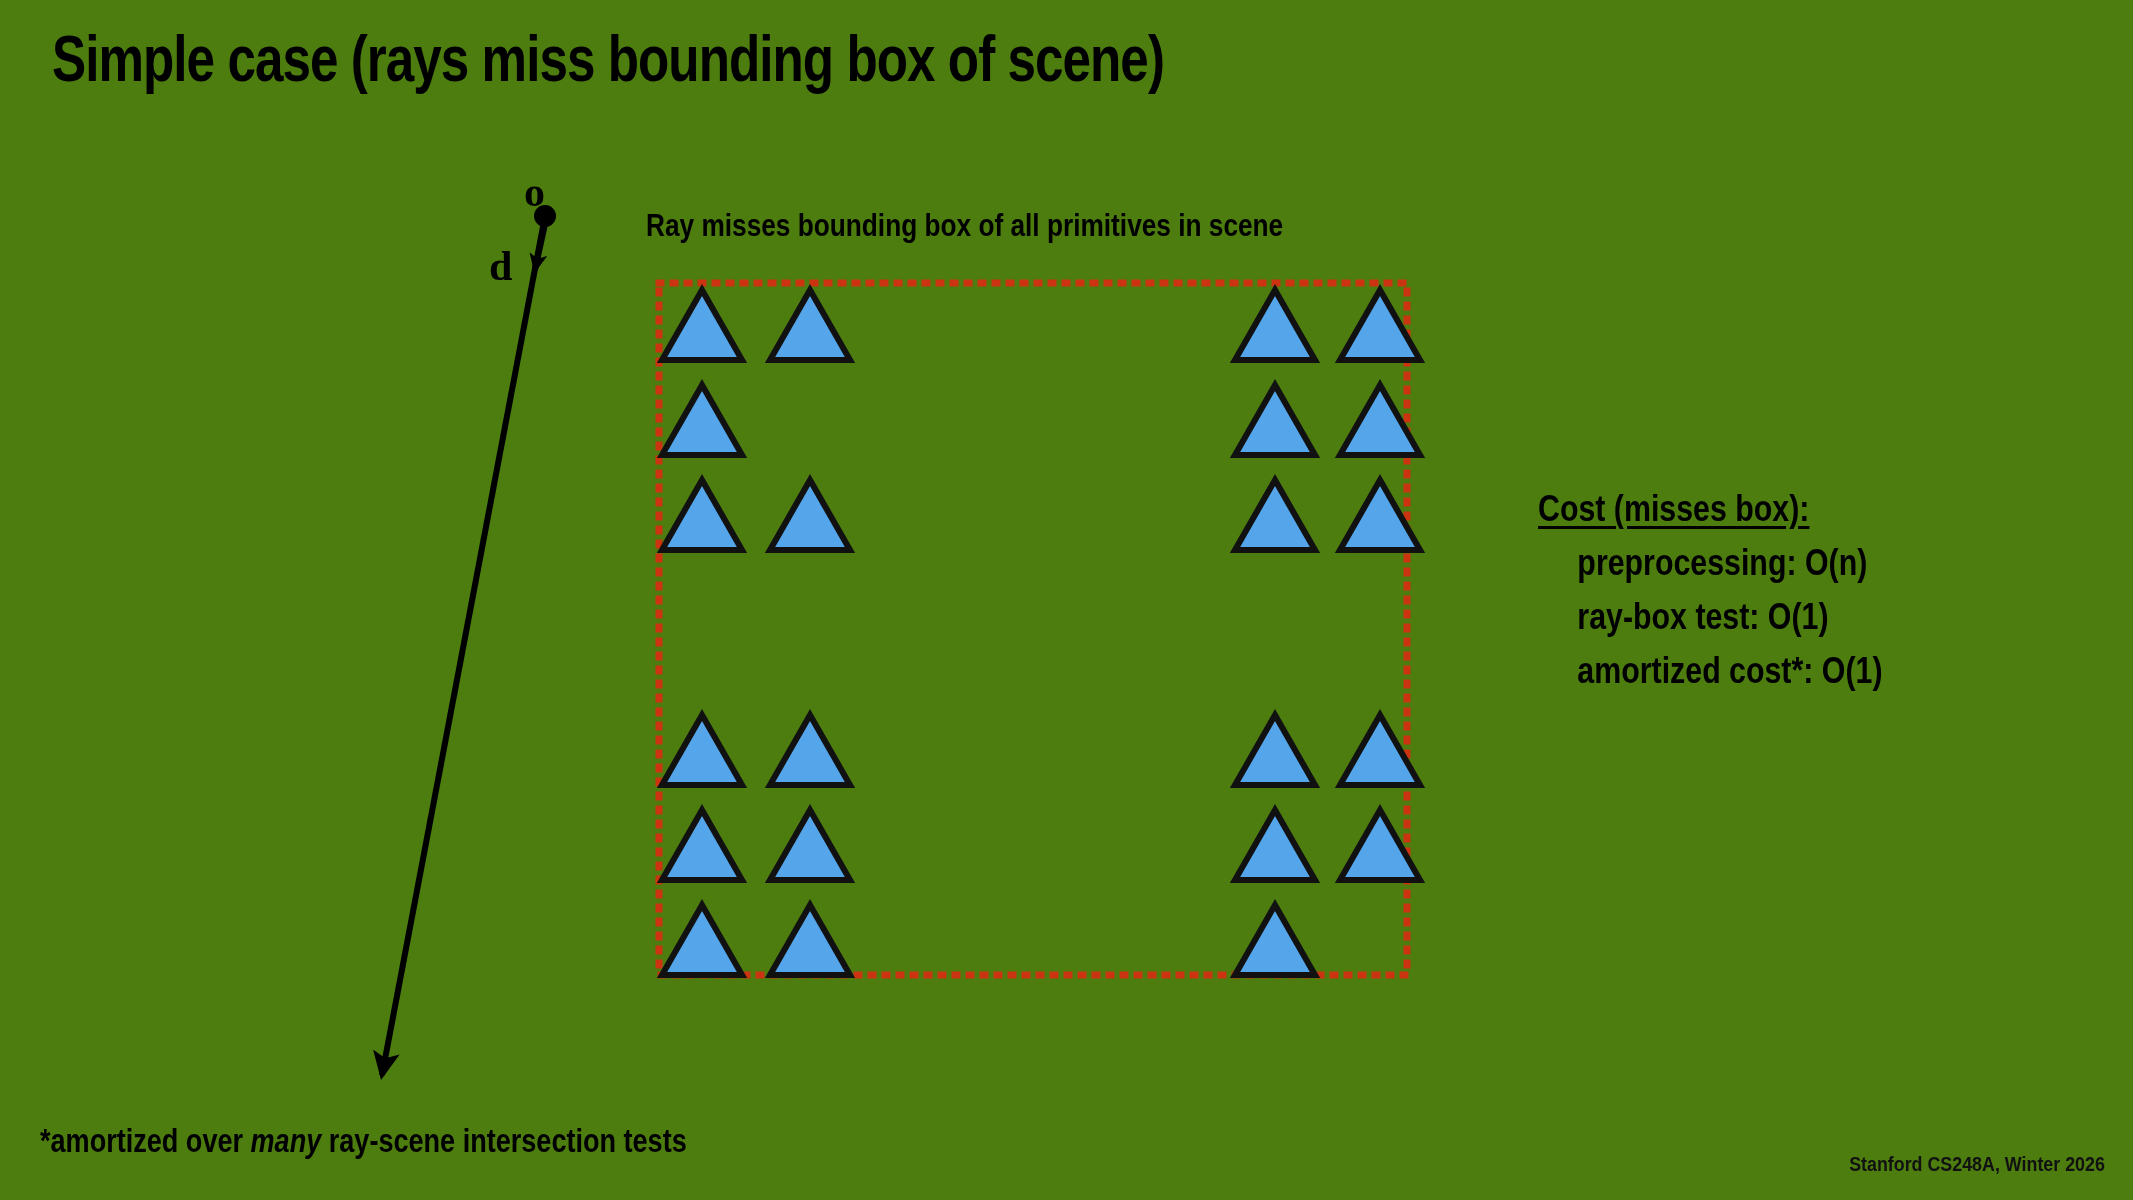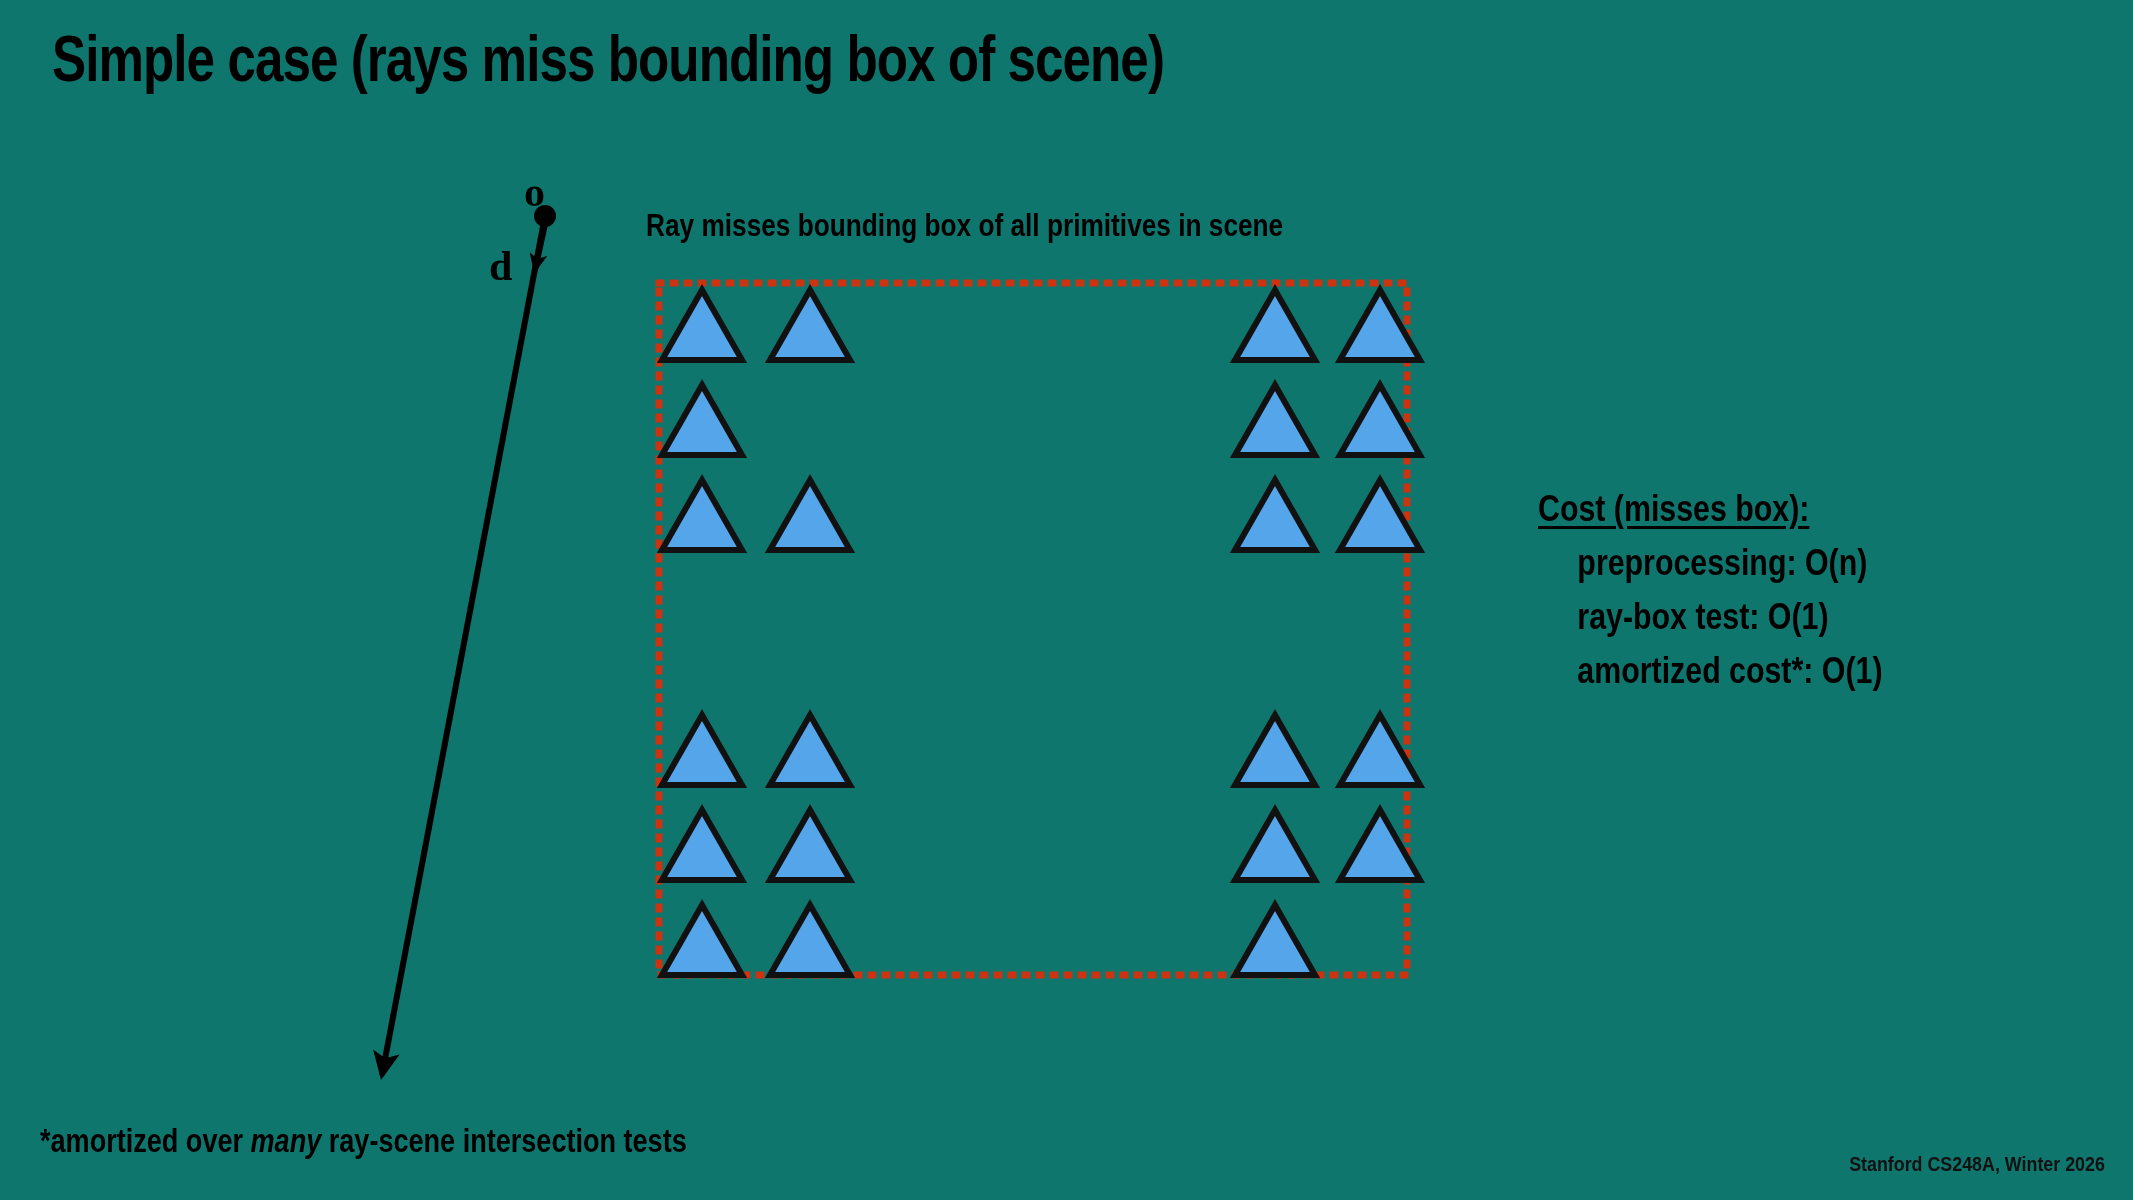--- a/index.html
+++ b/index.html
@@ -8,21 +8,21 @@
     padding: 0;
     background: #ffffff;
   }
   body {
     font-family: "Liberation Sans", sans-serif;
   }
   #slide {
     position: relative;
     width: 2133px;
     height: 1200px;
-    background: #0f766e;
+    background: #4d7c0f;
     overflow: hidden;
   }
 
   
   .title {
     position: absolute;
     left: 52px;
     top: 26px;
     font-family: "Liberation Sans", sans-serif;
     font-weight: bold;

